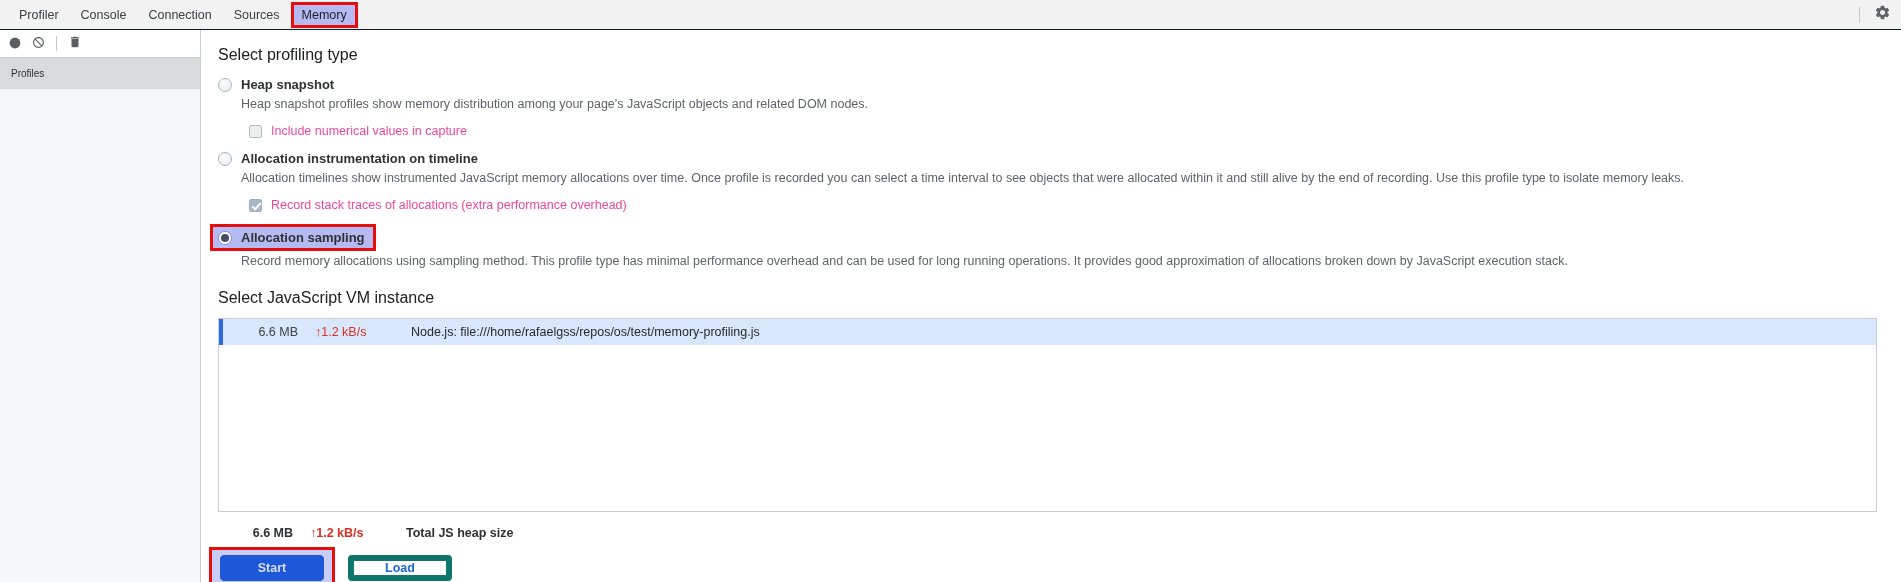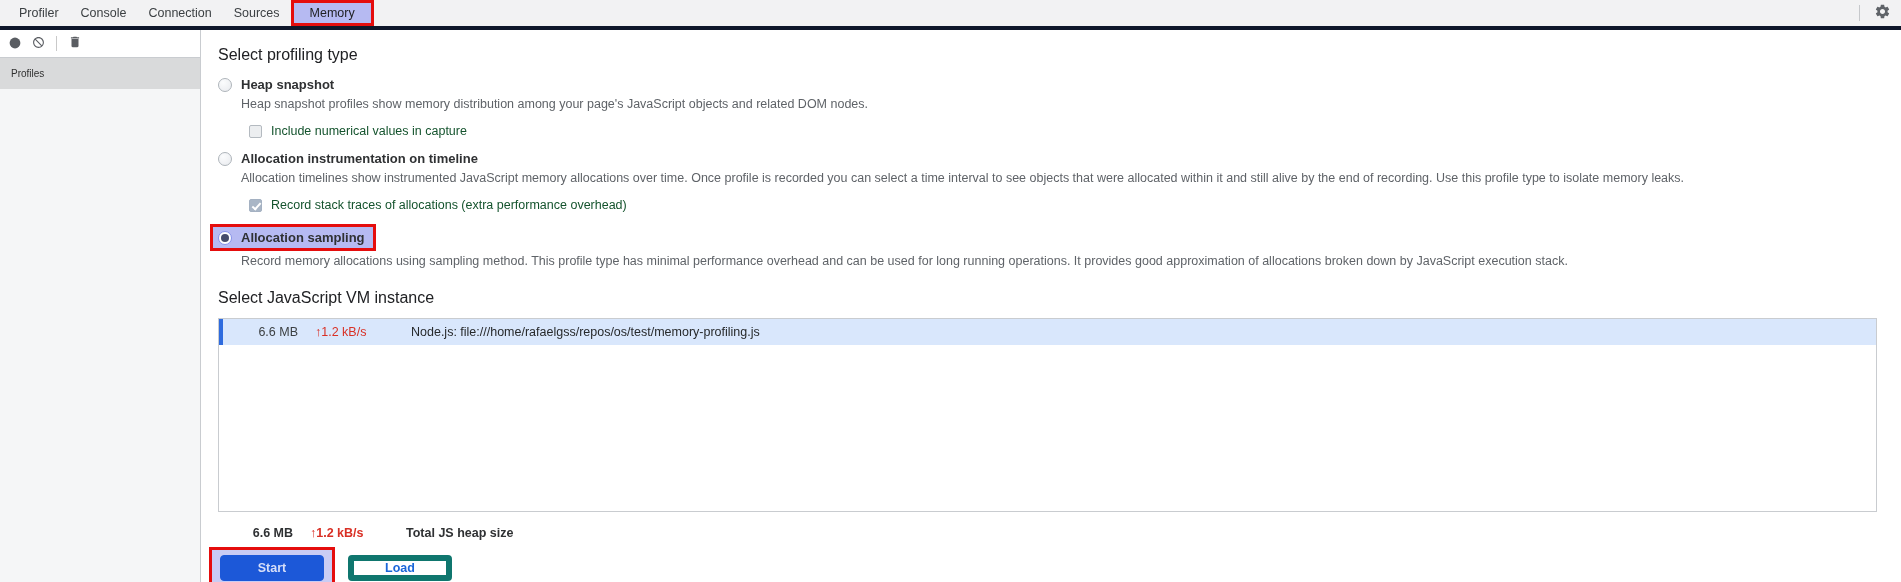--- a/index.html
+++ b/index.html
@@ -4,26 +4,26 @@
 <style>
   * { box-sizing: border-box; }
   html,body { margin:0; padding:0; }
   body {
     width:1901px; height:582px; overflow:hidden;
     font-family:"Liberation Sans","DejaVu Sans",sans-serif;
     background:#ffffff; color:#303030;
   }
   
   .tab-bar {
-    height:30px; background:#f2f2f3; border-bottom:4px solid #0f172a;
+    height:30px; background:#f2f2f3; border-bottom:1px solid #0f172a;
     display:flex; align-items:center; padding:0 8px;
   }
   .tab { font-size:12.5px; color:#3c4043; padding:6px 11px; white-space:nowrap; }
   .tab.active {
-    background:#b6baf2; border:3px solid #e50d0d; padding:3px 16px; color:#1d1e20;
+    background:#b6baf2; border:3px solid #e50d0d; padding:3px 8px; color:#1d1e20;
   }
   .tab-spacer { flex:1; }
   .tab-divider { width:1px; height:16px; background:#c6c8cb; margin-right:11px; }
   .gear-btn { width:22px; height:22px; display:flex; align-items:center; justify-content:center; }
   .gear-btn svg { width:17px; height:17px; fill:#5f6368; }
 
   
   .content { display:flex; height:552px; }
   .sidebar { width:201px; border-right:1px solid #c9ccd0; background:#f5f6f7; flex:none; }
   .side-toolbar {
@@ -51,21 +51,21 @@
     background:radial-gradient(circle at 35% 30%, #fbfcfd, #e8eaee);
   }
   .radio.selected { border:1px solid #8591e8; background:#ffffff; position:relative; }
   .radio.selected::after {
     content:""; position:absolute; inset:2px; border-radius:50%; background:#454c6b;
   }
   .opt-label { font-size:13px; font-weight:600; color:#2f3133; }
   .opt-desc { font-size:12.5px; color:#5f6368; margin:5px 0 0 23px; max-width:1620px; }
   .opt-check {
     display:flex; align-items:center; gap:9px; margin:13px 0 0 31px;
-    font-size:12.5px; color:#14532d;
+    font-size:12.5px; color:#ec4899;
   }
   .checkbox {
     width:13px; height:13px; border-radius:2px; flex:none;
     border:1px solid #b4bac0; background:#eceef0;
   }
   .checkbox.checked-disabled { background:#a9b6c6; border-color:#a4b1c2; position:relative; }
   .checkbox.checked-disabled::after {
     content:""; position:absolute; left:4px; top:1px; width:3px; height:7px;
     border-right:2px solid #ffffff; border-bottom:2px solid #ffffff;
     transform:rotate(42deg);

